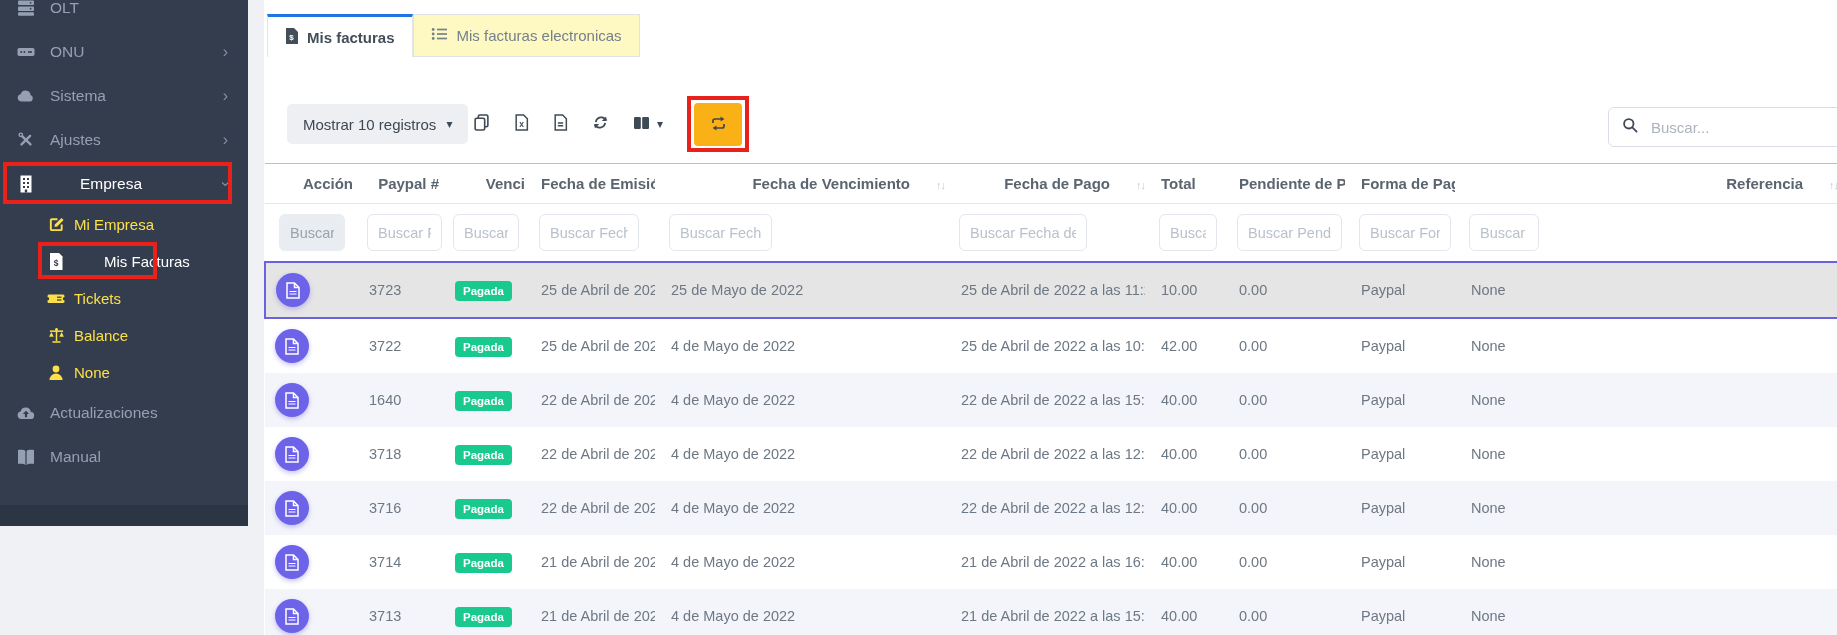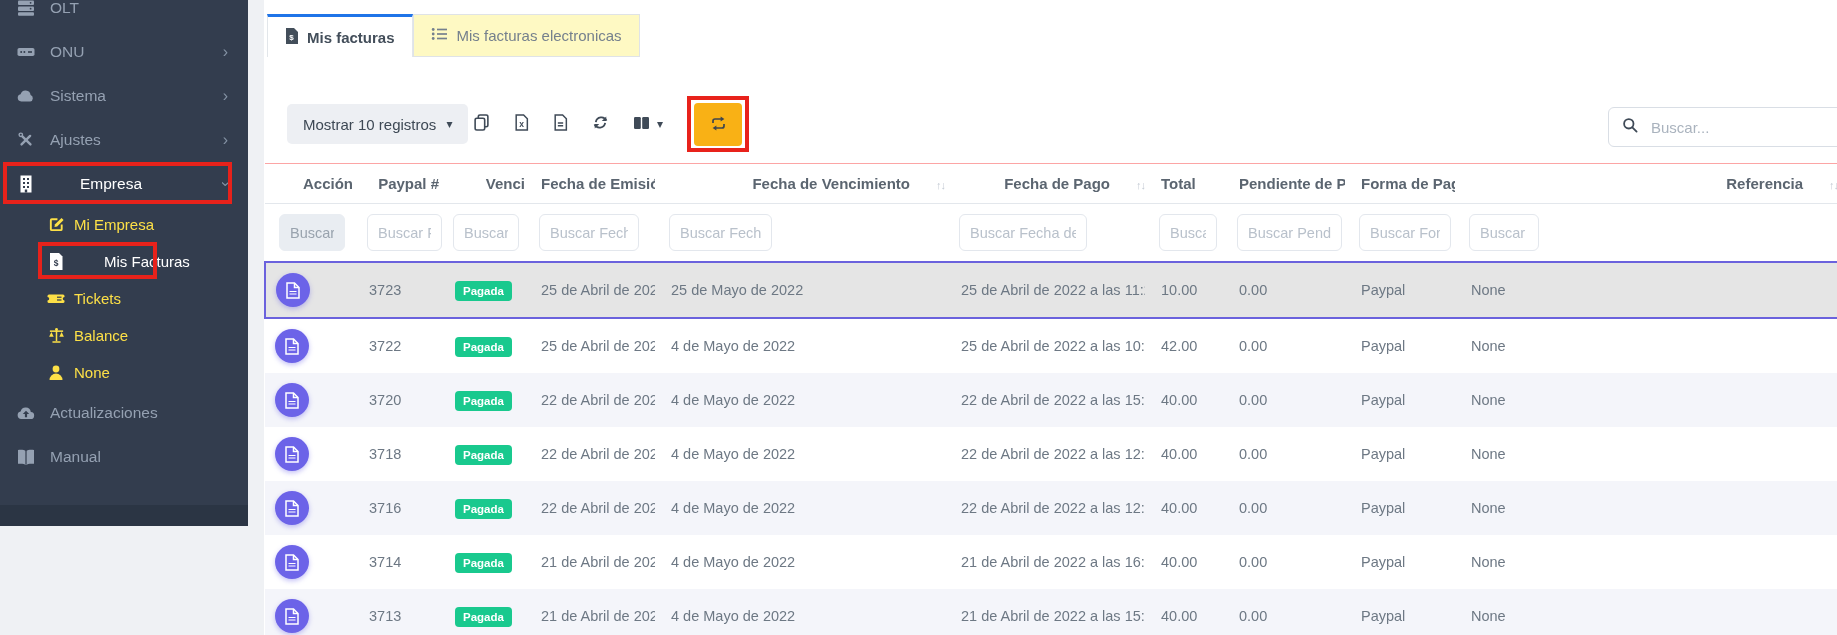--- a/index.html
+++ b/index.html
@@ -392,21 +392,21 @@
         <tr class="striped">
           <td>
             <button class="pdf-btn">
               <svg width="16" height="17" viewBox="0 0 15 17">
                 <path d="M1.5 1h7.5l4.5 4.5V16H1.5z" fill="none" stroke="#fff" stroke-width="1.5"></path>
                 <path d="M9 1v4.5h4.5" fill="none" stroke="#fff" stroke-width="1.5"></path>
                 <path d="M4 9.5h7M4 12h7" stroke="#fff" stroke-width="1.2"></path>
               </svg>
             </button>
           </td>
-          <td>3720</td>
+          <td>1640</td>
           <td><span class="badge">Pagada</span></td>
           <td>22 de Abril de 2022</td>
           <td>4 de Mayo de 2022</td>
           <td>22 de Abril de 2022 a las 15:12</td>
           <td>40.00</td>
           <td>0.00</td>
           <td>Paypal</td>
           <td>None</td>
         </tr>
         <tr class="">

